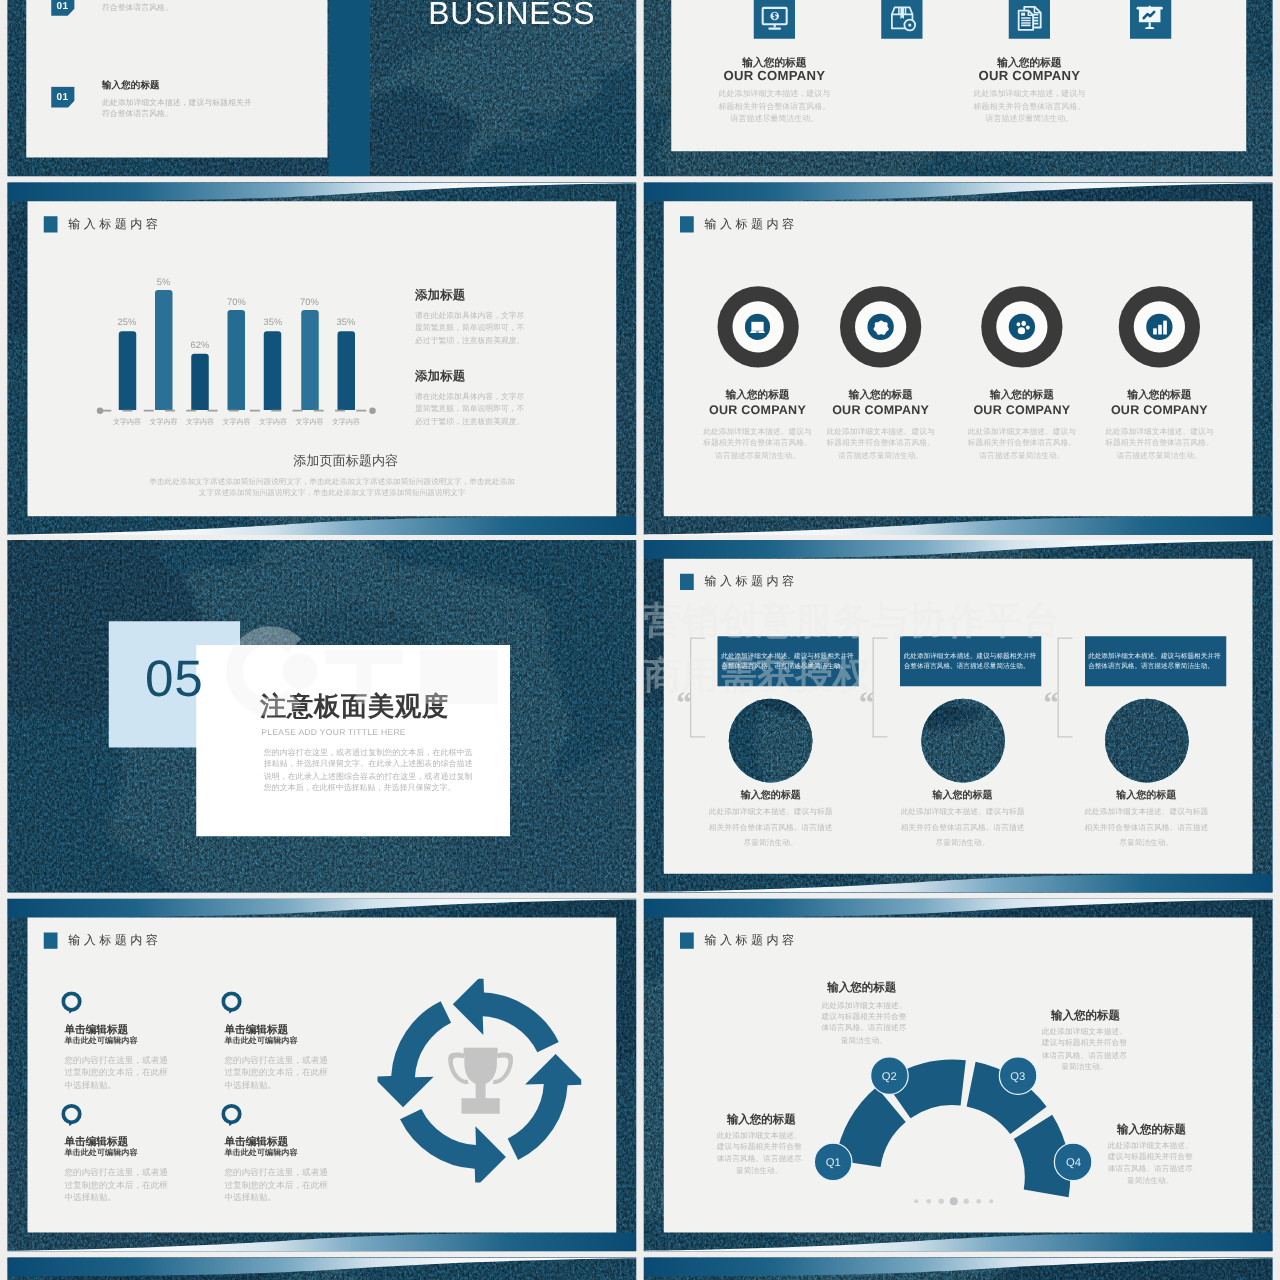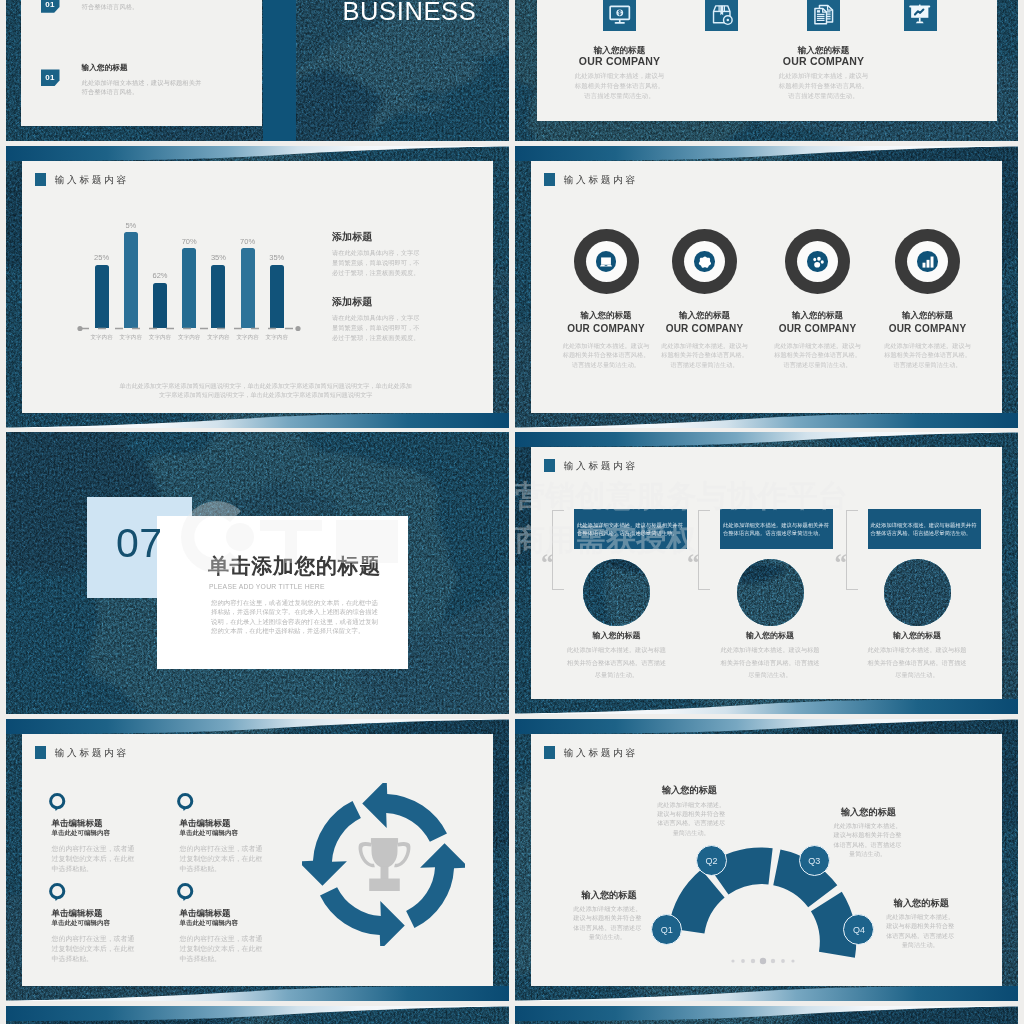--- a/index.html
+++ b/index.html
@@ -257,20 +257,21 @@
       <svg style="position:absolute;left:70.5px;top:177.5px;" width="224" height="9" viewBox="0 0 224 9">
         <path d="M4 4.5 H220" stroke="#9e9e9e" stroke-width="1.4" stroke-dasharray="8 9"></path>
         <circle cx="3" cy="4.5" r="2.6" fill="#9e9e9e"></circle>
         <circle cx="221" cy="4.5" r="2.6" fill="#9e9e9e"></circle>
       </svg>
     </div>
     <div class="s3-h" style="left:326px;top:85px;">添加标题</div>
     <div class="s3-b" style="left:326px;top:102px;">请在此处添加具体内容，文字尽显简繁意赅，简单说明即可，不必过于繁琐，注意板面美观度。</div>
     <div class="s3-h" style="left:326px;top:150px;">添加标题</div>
     <div class="s3-b" style="left:326px;top:167px;">请在此处添加具体内容，文字尽显简繁意赅，简单说明即可，不必过于繁琐，注意板面美观度。</div>
+    <div class="s3-ft" style="left:19px;top:217px;">添加页面标题内容</div>
     <div class="s3-fb" style="left:112.7px;top:235px;width:294px;">单击此处添加文字席述添加简短问题说明文字，单击此处添加文字席述添加简短问题说明文字，单击此处添加文字席述添加简短问题说明文字，单击此处添加文字席述添加简短问题说明文字</div>
   </div>
 
   <div class="slide" style="left:515px;top:146px;">
     <svg class="tex" viewBox="0 0 503 282">
       <rect width="503" height="282" fill="#3383ab"></rect>
       <g filter="url(#fswirl2)" opacity="0.8">
         <rect x="-60" y="-60" width="640" height="420" fill="#3383ab"></rect>
         <ellipse cx="200" cy="120" rx="170" ry="130" fill="#4f9cbd"></ellipse>
         <ellipse cx="420" cy="60" rx="130" ry="90" fill="#2a6e95"></ellipse>
@@ -353,22 +354,22 @@
         <ellipse cx="240" cy="140" rx="120" ry="95" fill="#428bae"></ellipse>
         <ellipse cx="30" cy="60" rx="110" ry="90" fill="#317296"></ellipse>
         <ellipse cx="470" cy="250" rx="120" ry="80" fill="#4690b4"></ellipse>
       </g>
       <rect width="503" height="282" filter="url(#fib)" fill="#a8d3ea" opacity="0.52"></rect>
       <rect width="503" height="282" filter="url(#fib2)" fill="#f0faff" opacity="0.40"></rect>
       <rect width="503" height="282" filter="url(#fib2)" fill="#0d3f5e" opacity="0.16" transform="translate(1.5,1)"></rect>
     </svg>
     <div class="s5-sq" style="left:80.7px;top:64.9px;width:105px;height:101px;"></div>
     <div class="s5-card" style="left:151px;top:84px;width:251px;height:153px;"></div>
-    <div class="s5-num" style="left:110px;top:91px;">07</div>
-    <div class="s5-t" style="left:202px;top:123px;">单击添加您的标题</div>
+    <div class="s5-num" style="left:110px;top:91px;">05</div>
+    <div class="s5-t" style="left:202px;top:123px;">注意板面美观度</div>
     <div class="s5-s" style="left:203px;top:152px;">PLEASE ADD YOUR TITTLE HERE</div>
     <div class="s5-b" style="left:205px;top:166px;">您的内容打在这里，或者通过复制您的文本后，在此框中选择粘贴，并选择只保留文字。在此录入上述图表的综合描述说明，在此录入上述图综合容表的打在这里，或者通过复制您的文本后，在此框中选择粘贴，并选择只保留文字。</div>
   </div>
 
   <div class="slide" style="left:515px;top:432px;">
     <svg class="tex" viewBox="0 0 503 282">
       <rect width="503" height="282" fill="#3383ab"></rect>
       <g filter="url(#fswirl)" opacity="0.8">
         <rect x="-60" y="-60" width="640" height="420" fill="#3383ab"></rect>
         <ellipse cx="260" cy="150" rx="180" ry="130" fill="#4f9cbd"></ellipse>

